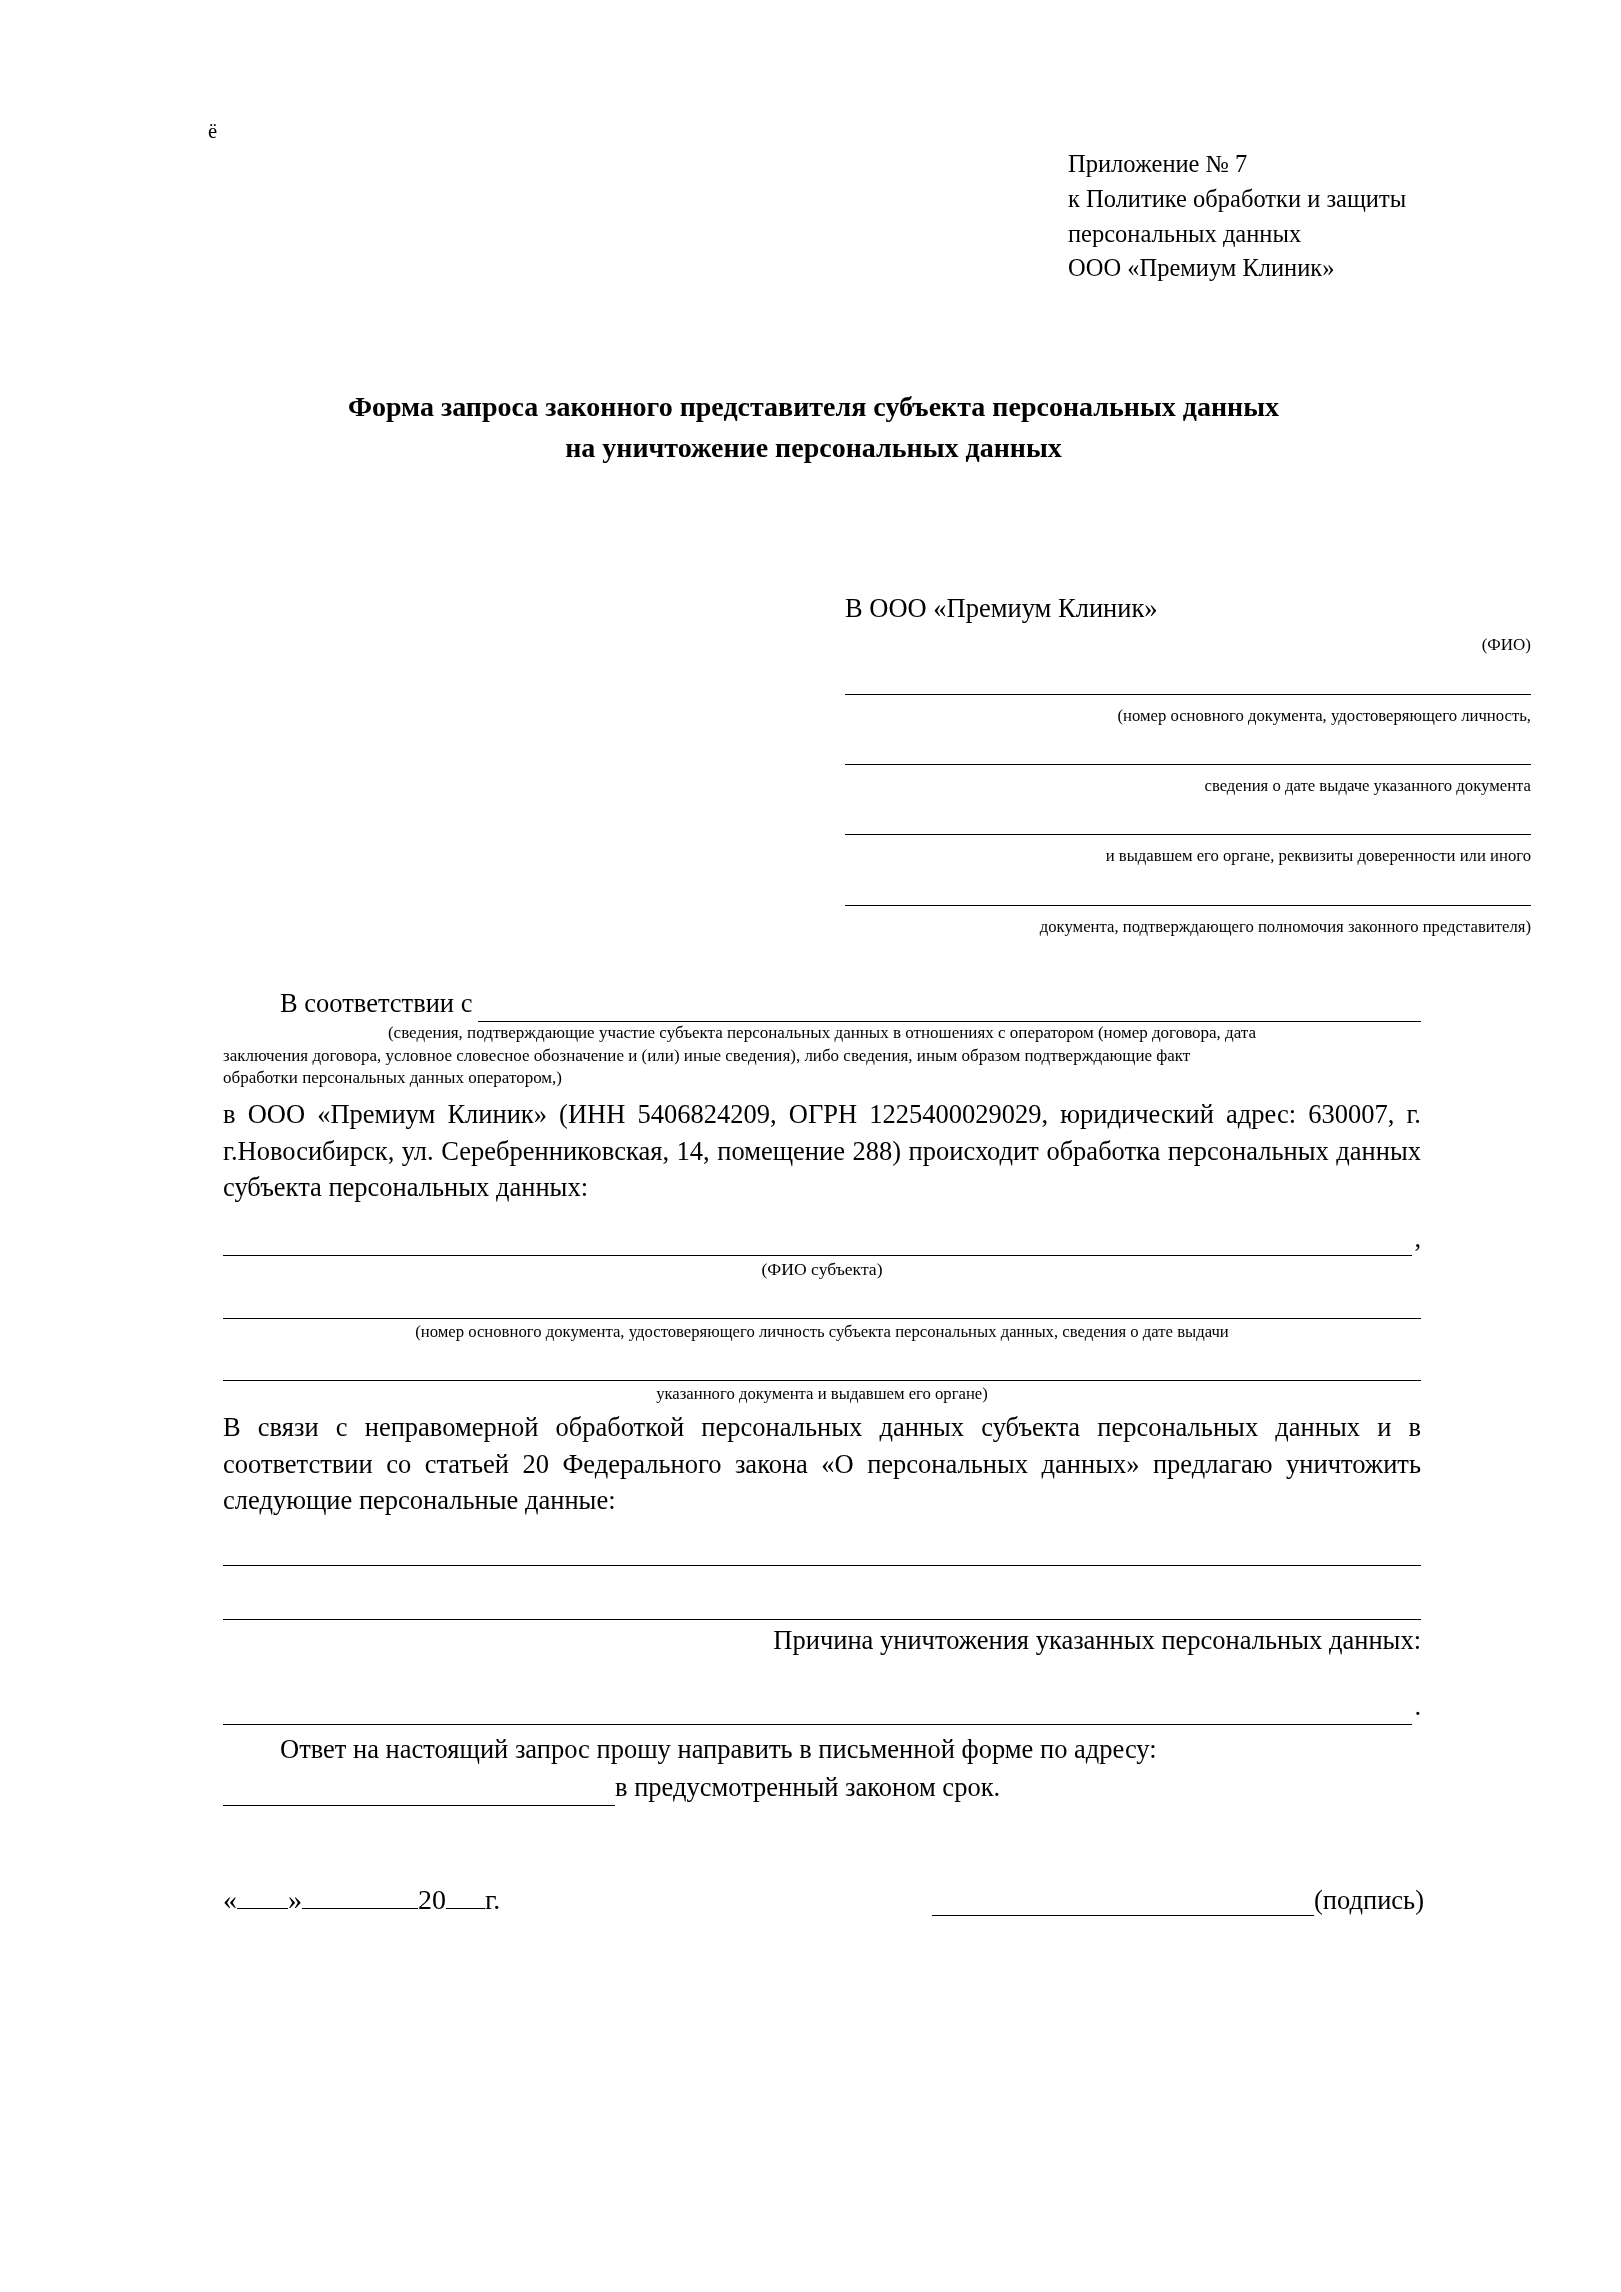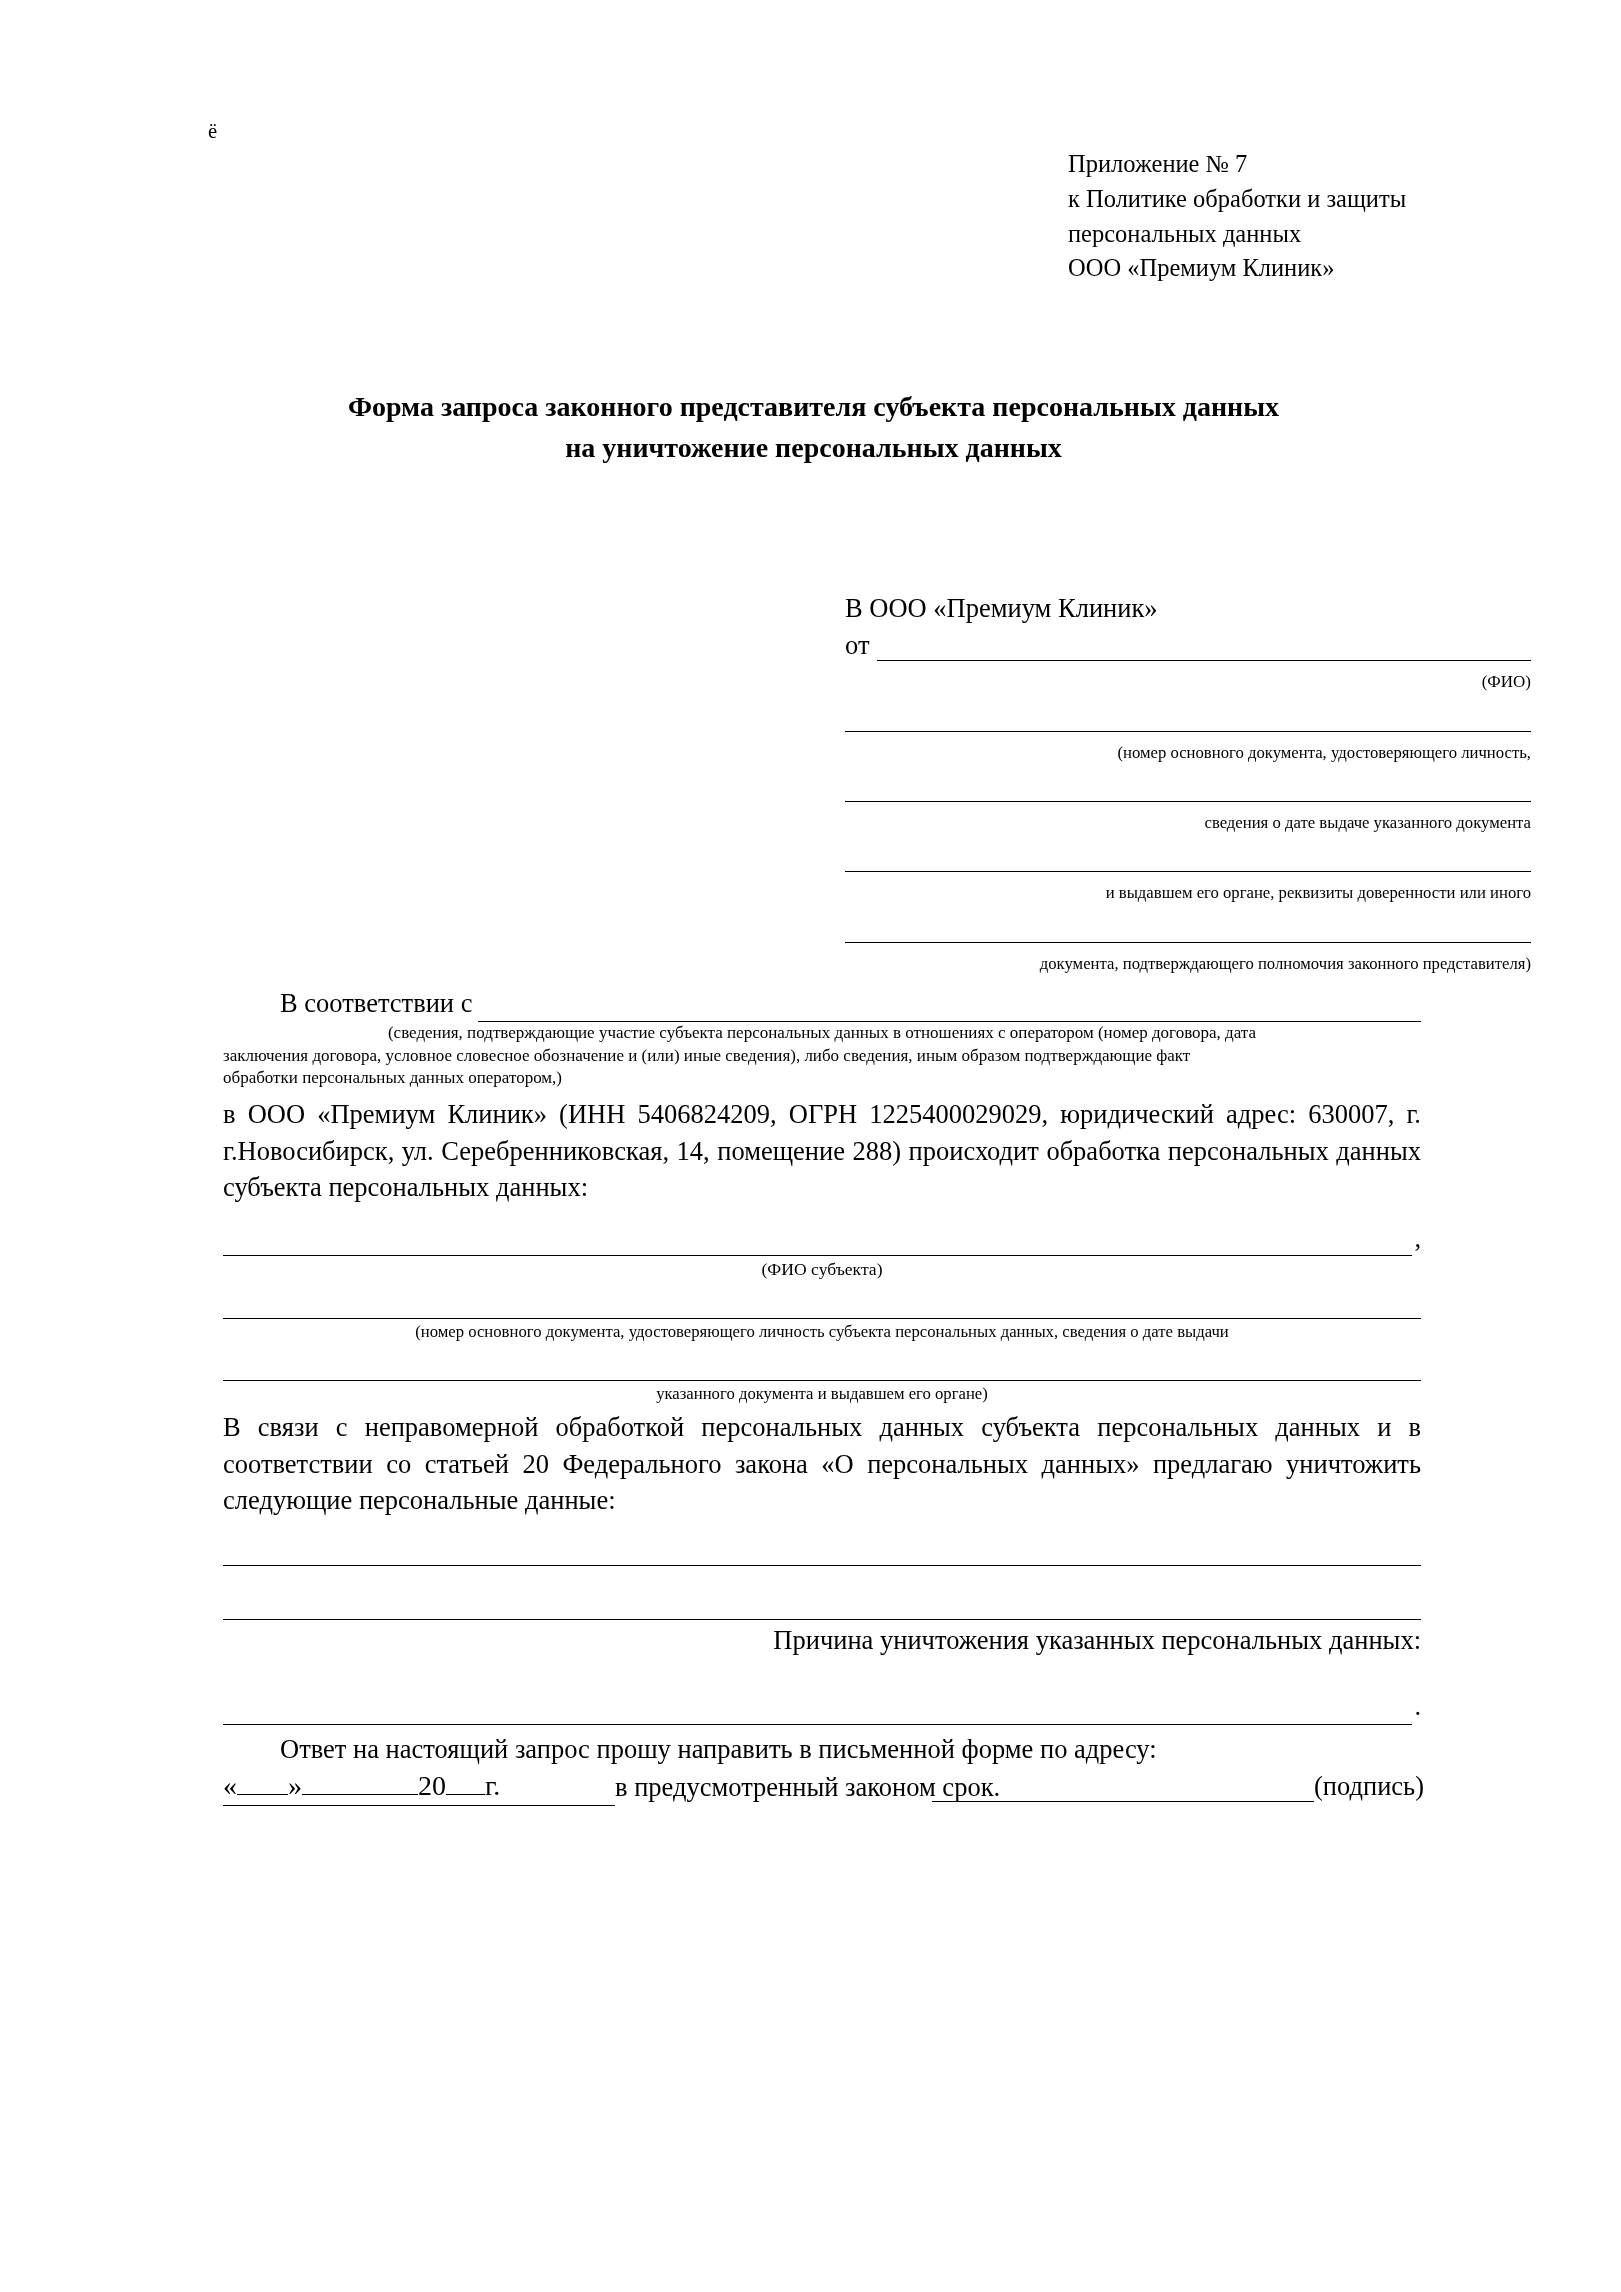--- a/index.html
+++ b/index.html
@@ -141,21 +141,21 @@
     margin-top: 1px;
   }
   .cap-center.tiny { font-size: 16.7px; }
   .spacer8 { height: 7.8px; }
   .spacer14 { height: 13.7px; }
   .spacer20 { height: 19.6px; }
 
   .sign-row {
     position: absolute;
     left: 223px;
-    top: 1770px;
+    top: 1884px;
     width: 1201px;
     font-size: 28px;
     display: flex;
     justify-content: space-between;
     align-items: flex-end;
   }
   .date-cell { white-space: nowrap; }
   .sign-cell {
     display: flex;
     align-items: flex-end;
@@ -183,24 +183,20 @@
   </div>
 
   <div class="title">
     <div>Форма запроса законного представителя субъекта персональных данных</div>
     <div>на уничтожение персональных данных</div>
   </div>
 
   <div class="addr-block">
     <div class="addr-to">В ООО «Премиум Клиник»</div>
 
-    <div class="ot-row">
-      <span class="lbl">от</span>
-      <span class="rule"></span>
-    </div>
     <div class="caption">(ФИО)</div>
 
     <div class="spacer8"></div>
     <div class="blank-line"></div>
     <div class="caption small">(номер основного документа, удостоверяющего личность,</div>
 
     <div class="spacer8"></div>
     <div class="blank-line"></div>
     <div class="caption small">сведения о дате выдаче указанного документа</div>
 

